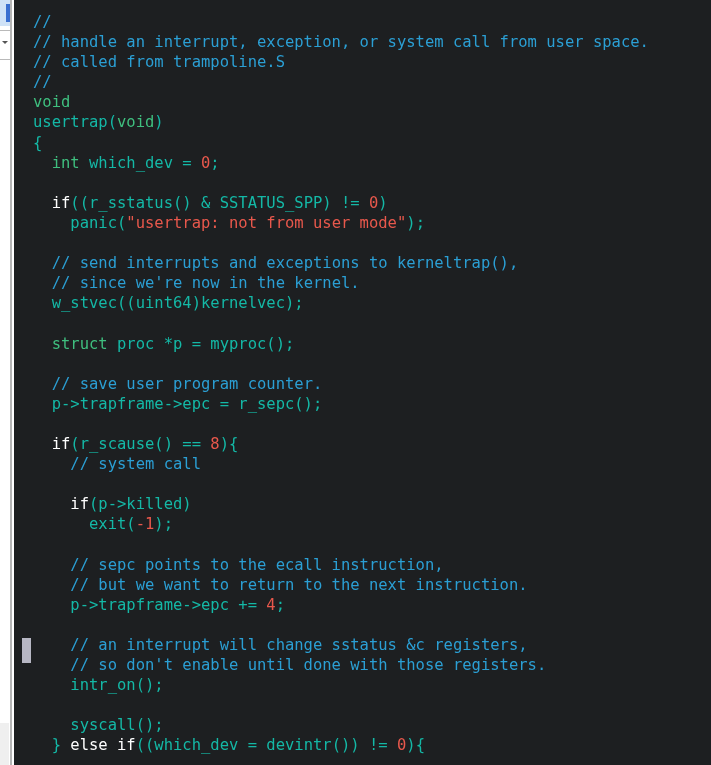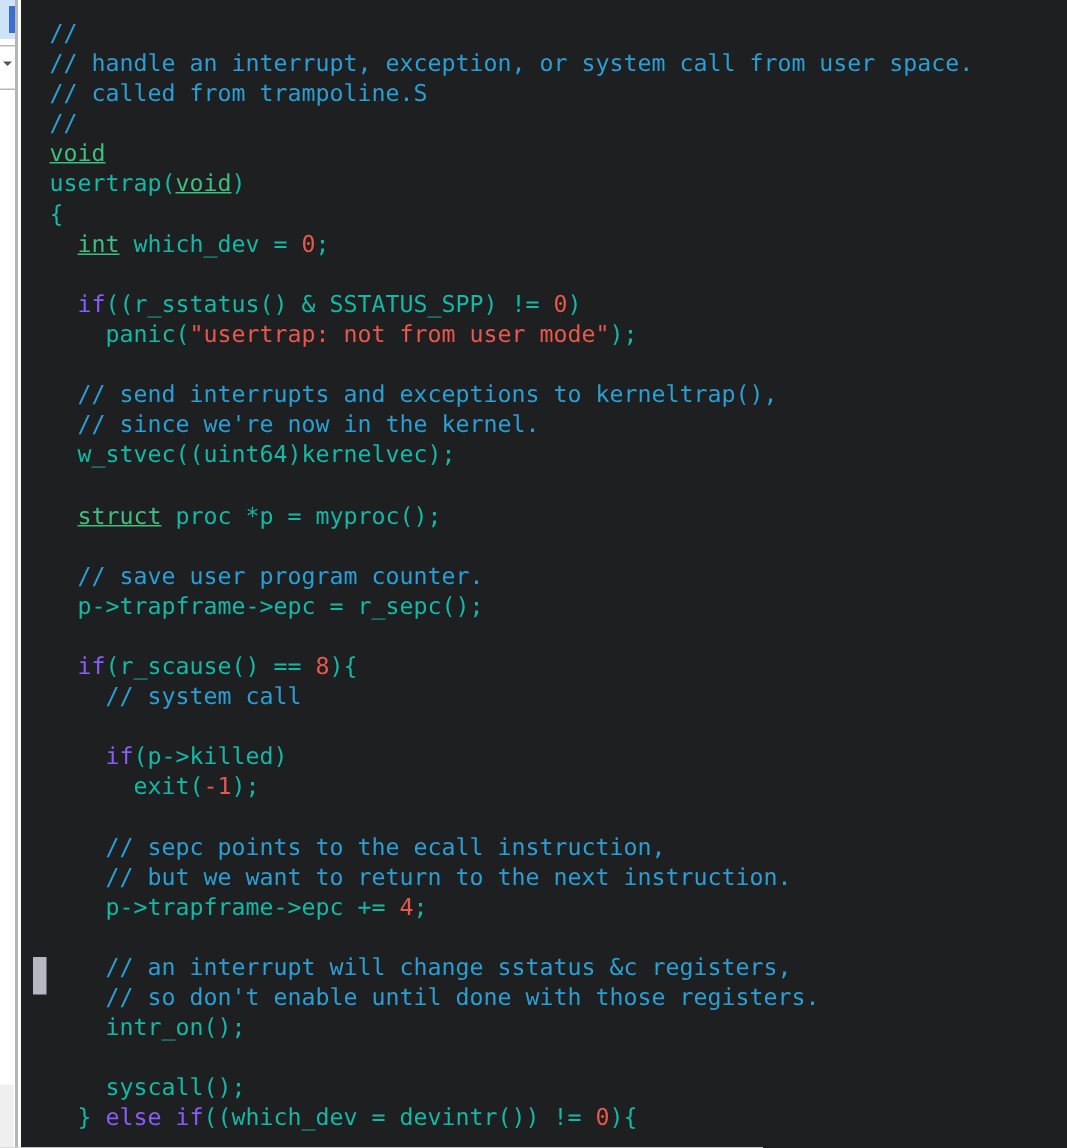--- a/index.html
+++ b/index.html
@@ -100,22 +100,22 @@
     letter-spacing: 0px;
   }
   .code .ln {
     display: block;
     height: 20.1px;
     padding-left: 19px;
   }
 
   
   .t-cmt  { color: #2b9fd4; }
-  .t-kw   { color: #3fbf7f; text-decoration: underline; }
-  .t-ctl  { color: #8b5cf6; }
+  .t-kw   { color: #3fbf7f; }
+  .t-ctl  { color: #ffffff; }
   .t-num  { color: #e8584c; }
   .t-str  { color: #e8584c; }
   .t-txt  { color: #14b8a6; }
 </style>
 </head>
 <body>
 
 <div id="screen">
 
   <div class="chrome-strip">

